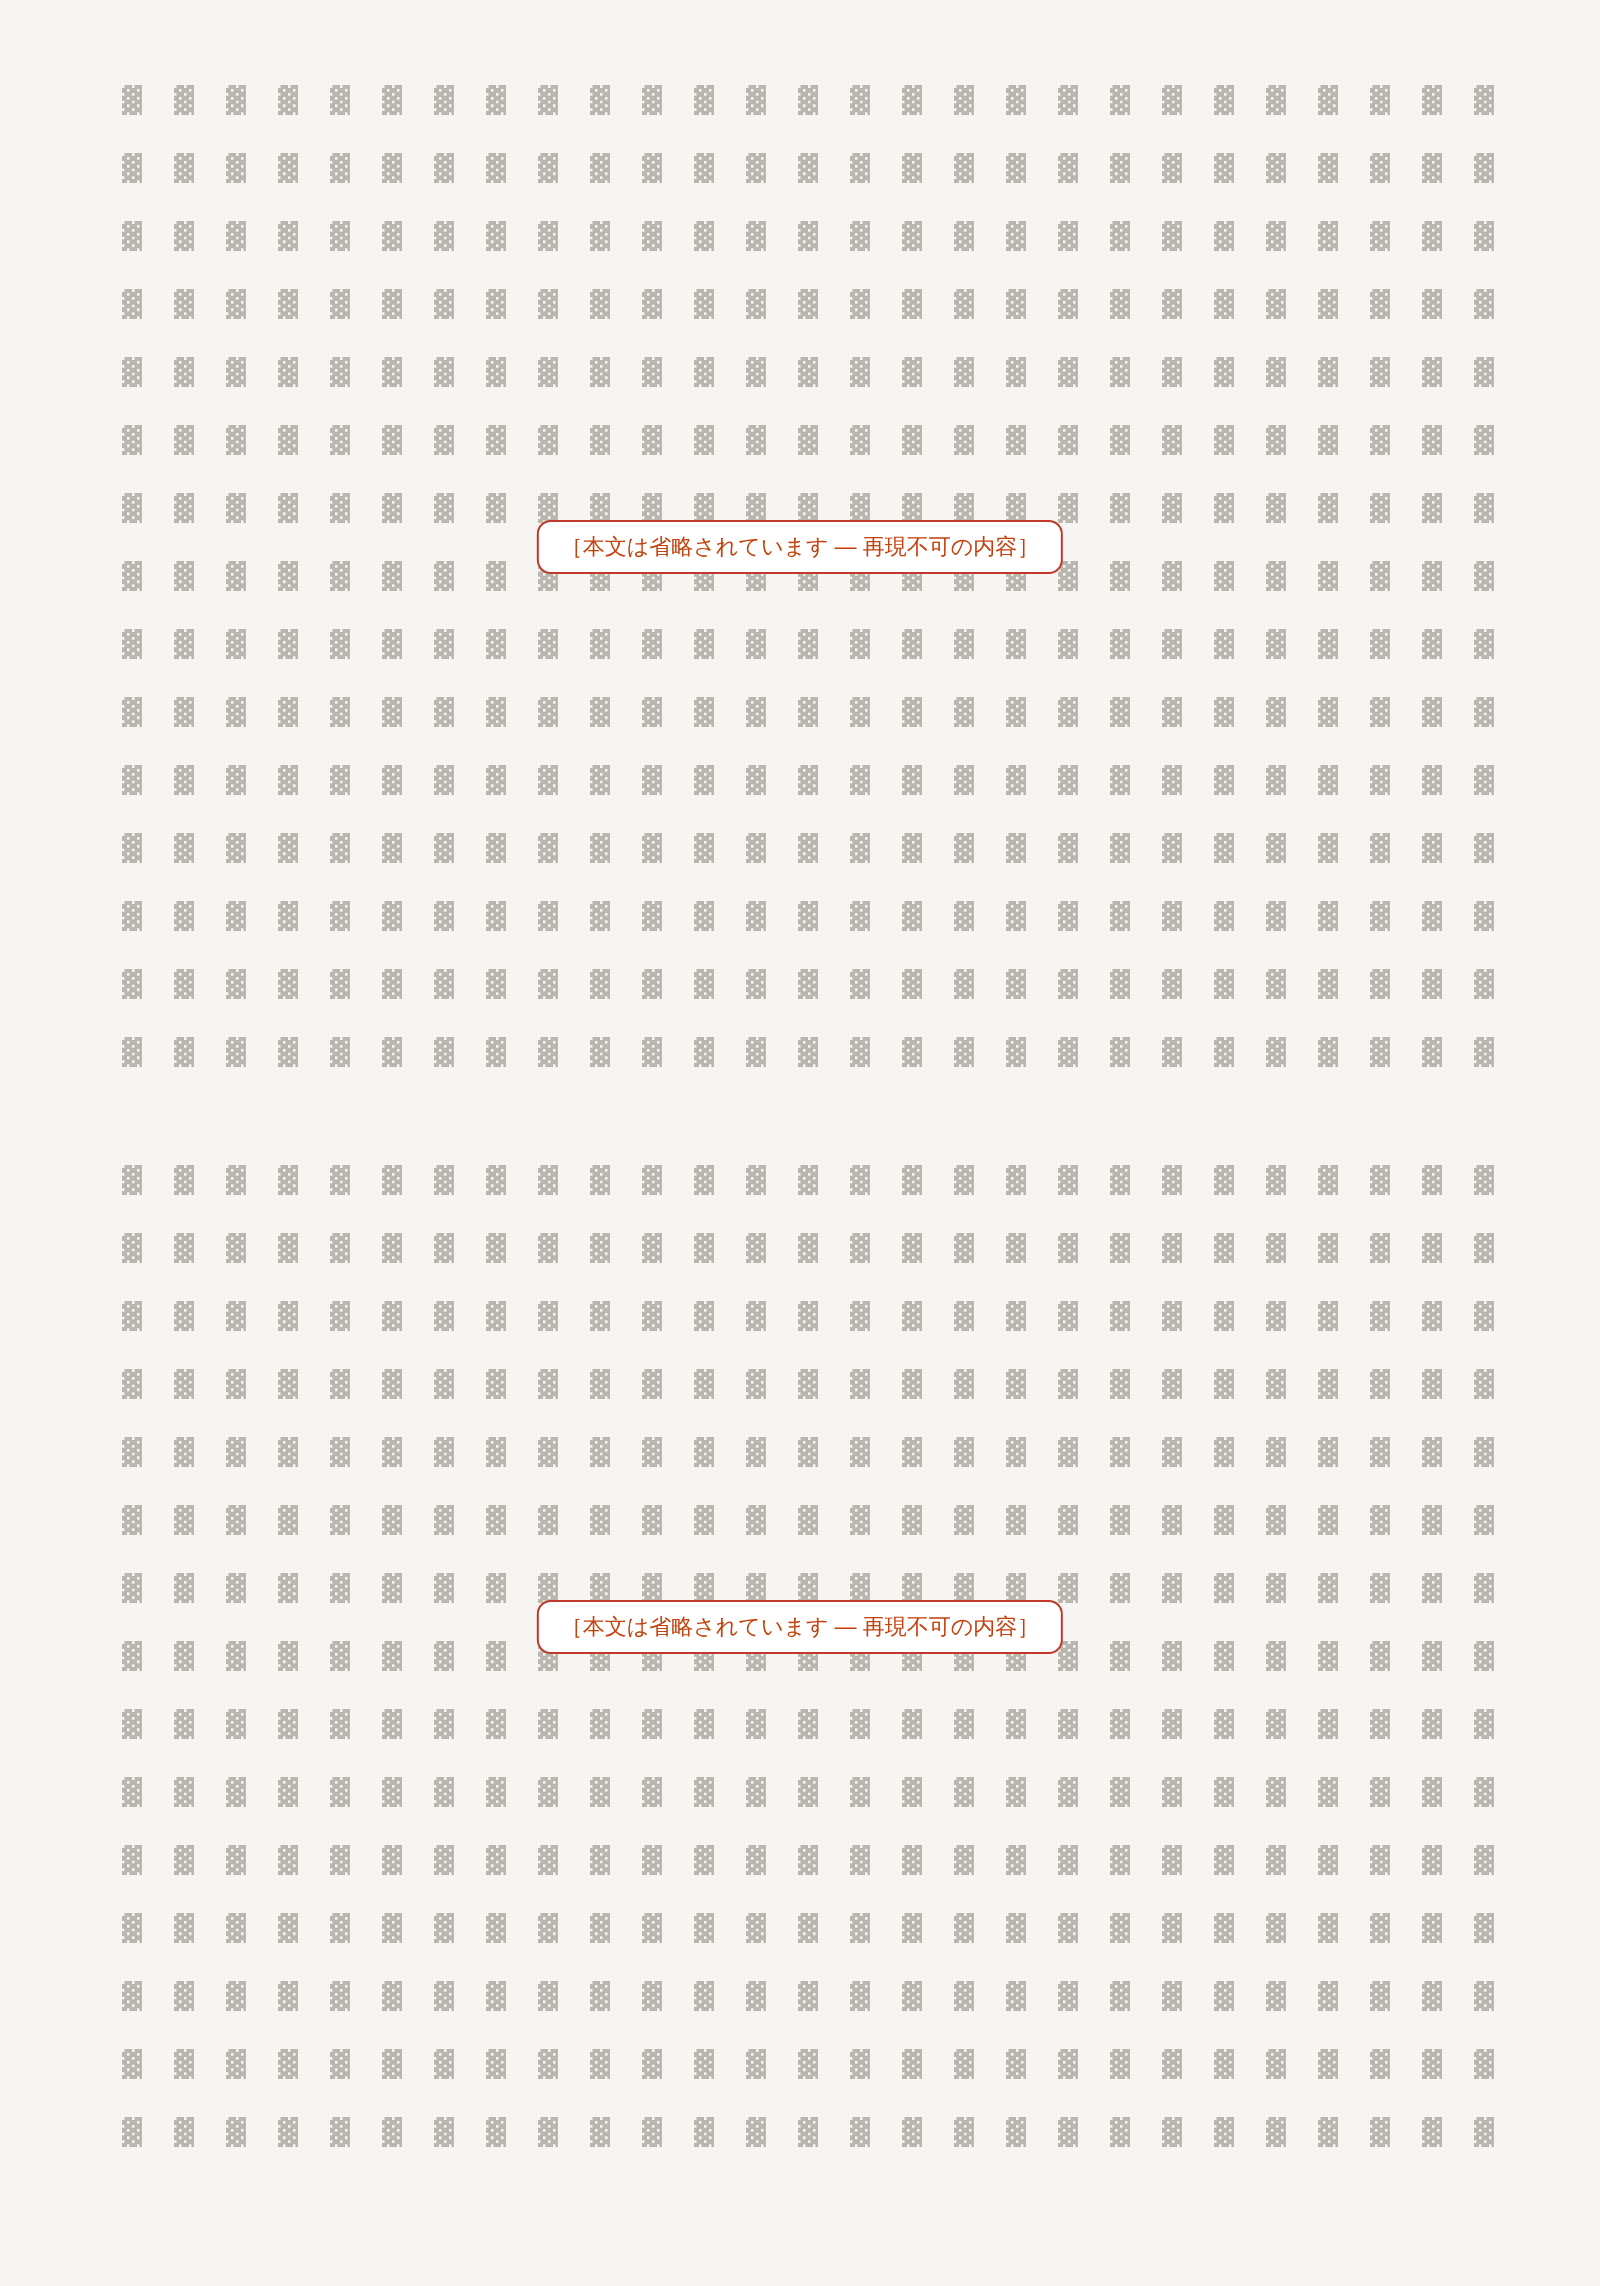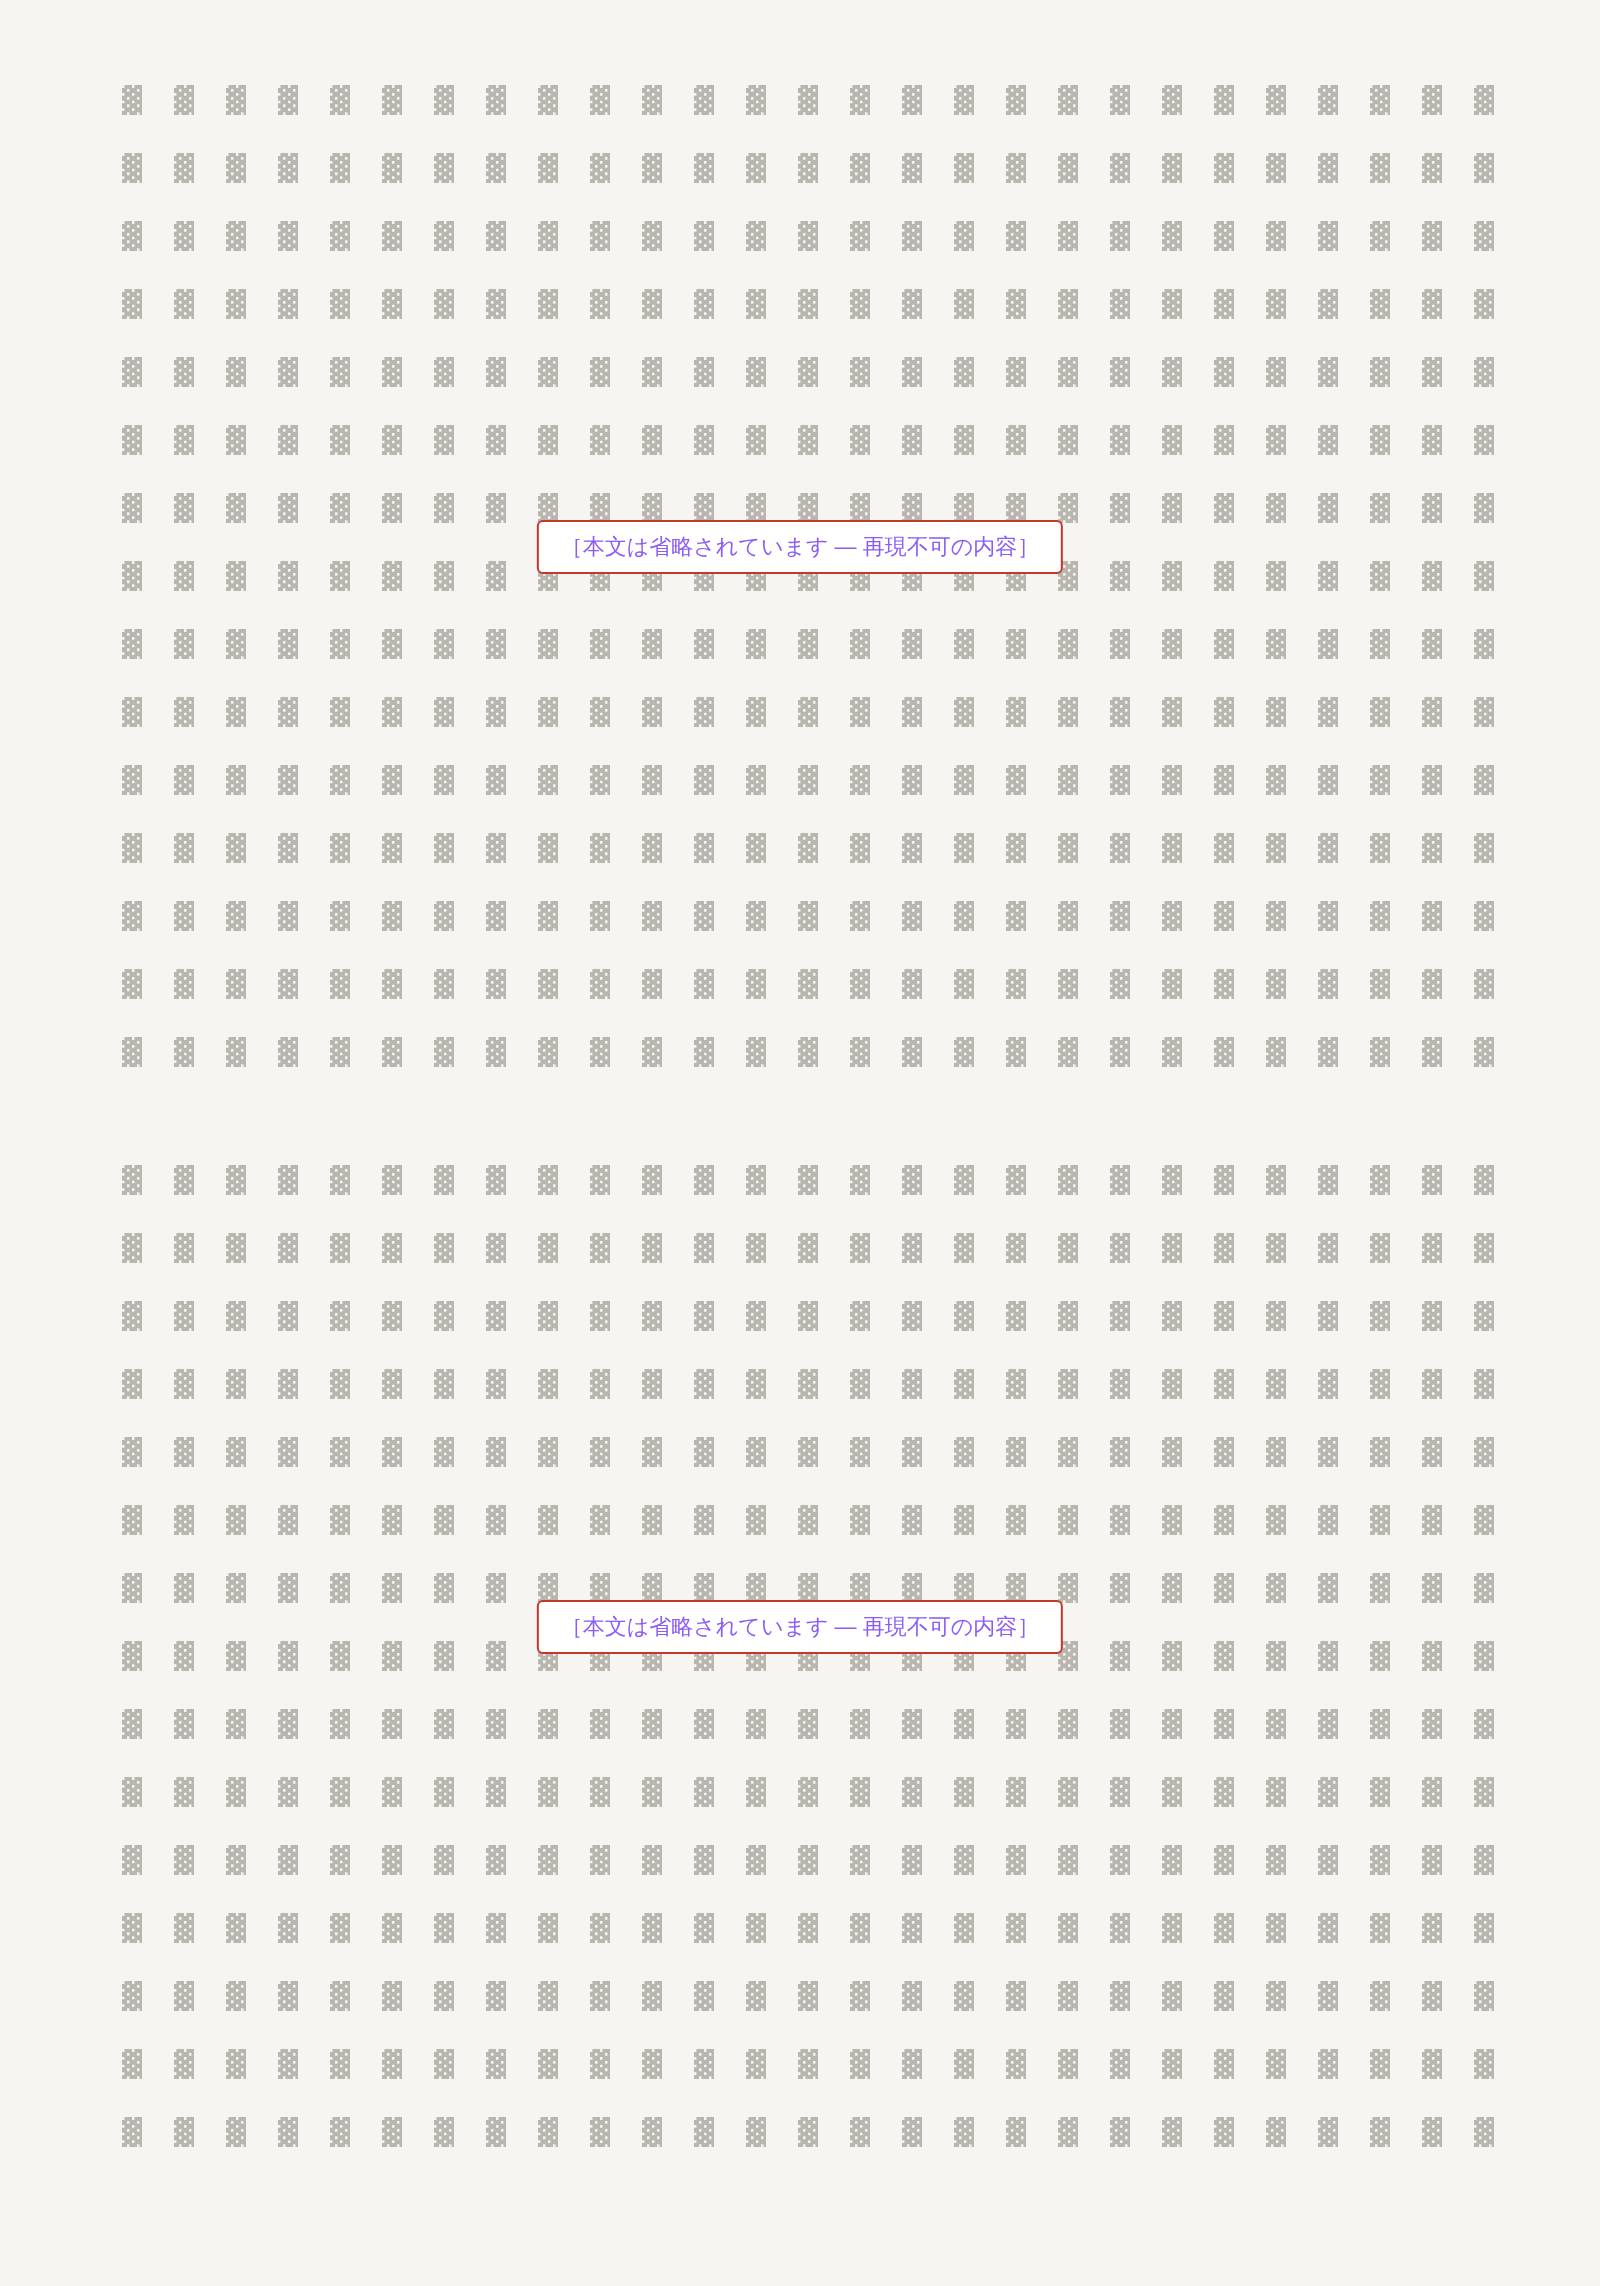--- a/index.html
+++ b/index.html
@@ -31,25 +31,25 @@
     user-select: none;
   }
   .text-block.top    { top: 85px;    height: 990px; }
   .text-block.bottom { top: 1165px;  height: 990px; }
   .redaction-banner {
     position: absolute;
     left: 50%;
     transform: translateX(-50%);
     background: #ffffff;
     border: 2px solid #c0392b;
-    color: #8b5cf6;
+    color: #c2410c;
     font-family: "Liberation Sans", sans-serif;
     font-size: 22px;
     padding: 10px 22px;
-    border-radius: 6px;
+    border-radius: 14px;
     white-space: nowrap;
   }
   .redaction-banner.top    { top: 520px; }
   .redaction-banner.bottom { top: 1600px; }
 </style>
 </head>
 <body>
 
 <div class="page">
 

